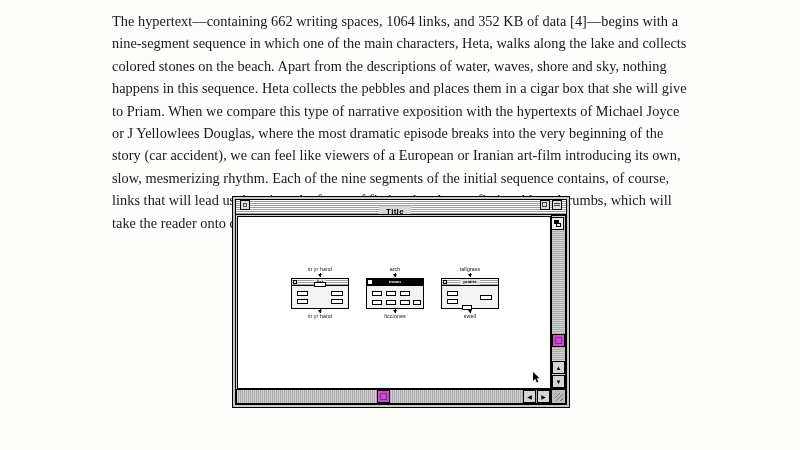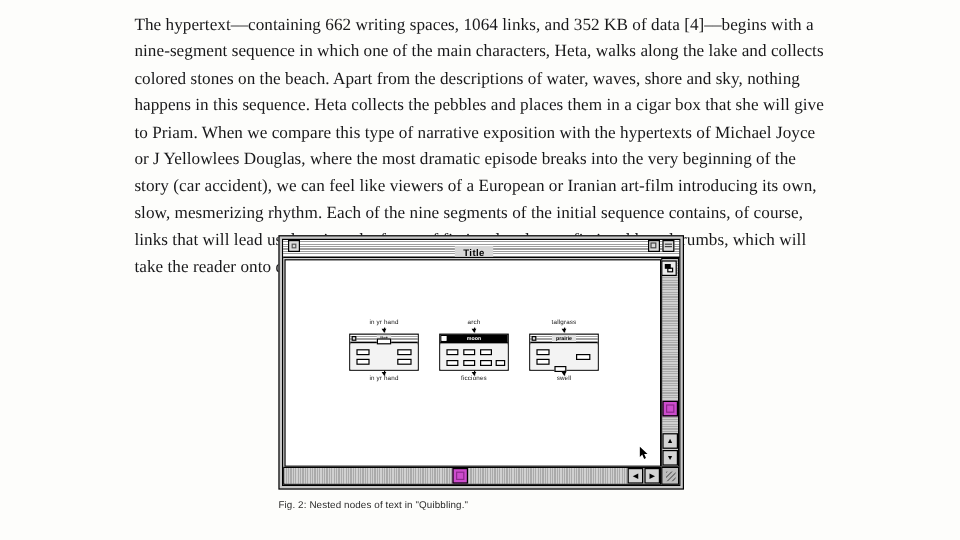--- a/index.html
+++ b/index.html
@@ -522,14 +522,13 @@
           <div class="sb-thumb"></div>
           <div class="sb-arrow arrow-left">◀</div>
           <div class="sb-arrow arrow-right">▶</div>
         </div>
 
         <div class="grow-box"></div>
       </div>
     </div>
   </div>
 
-  <div class="caption">Fig. 2: Nested nodes of text in "Quibbling."</div>
 </div>
 
 </body></html>

